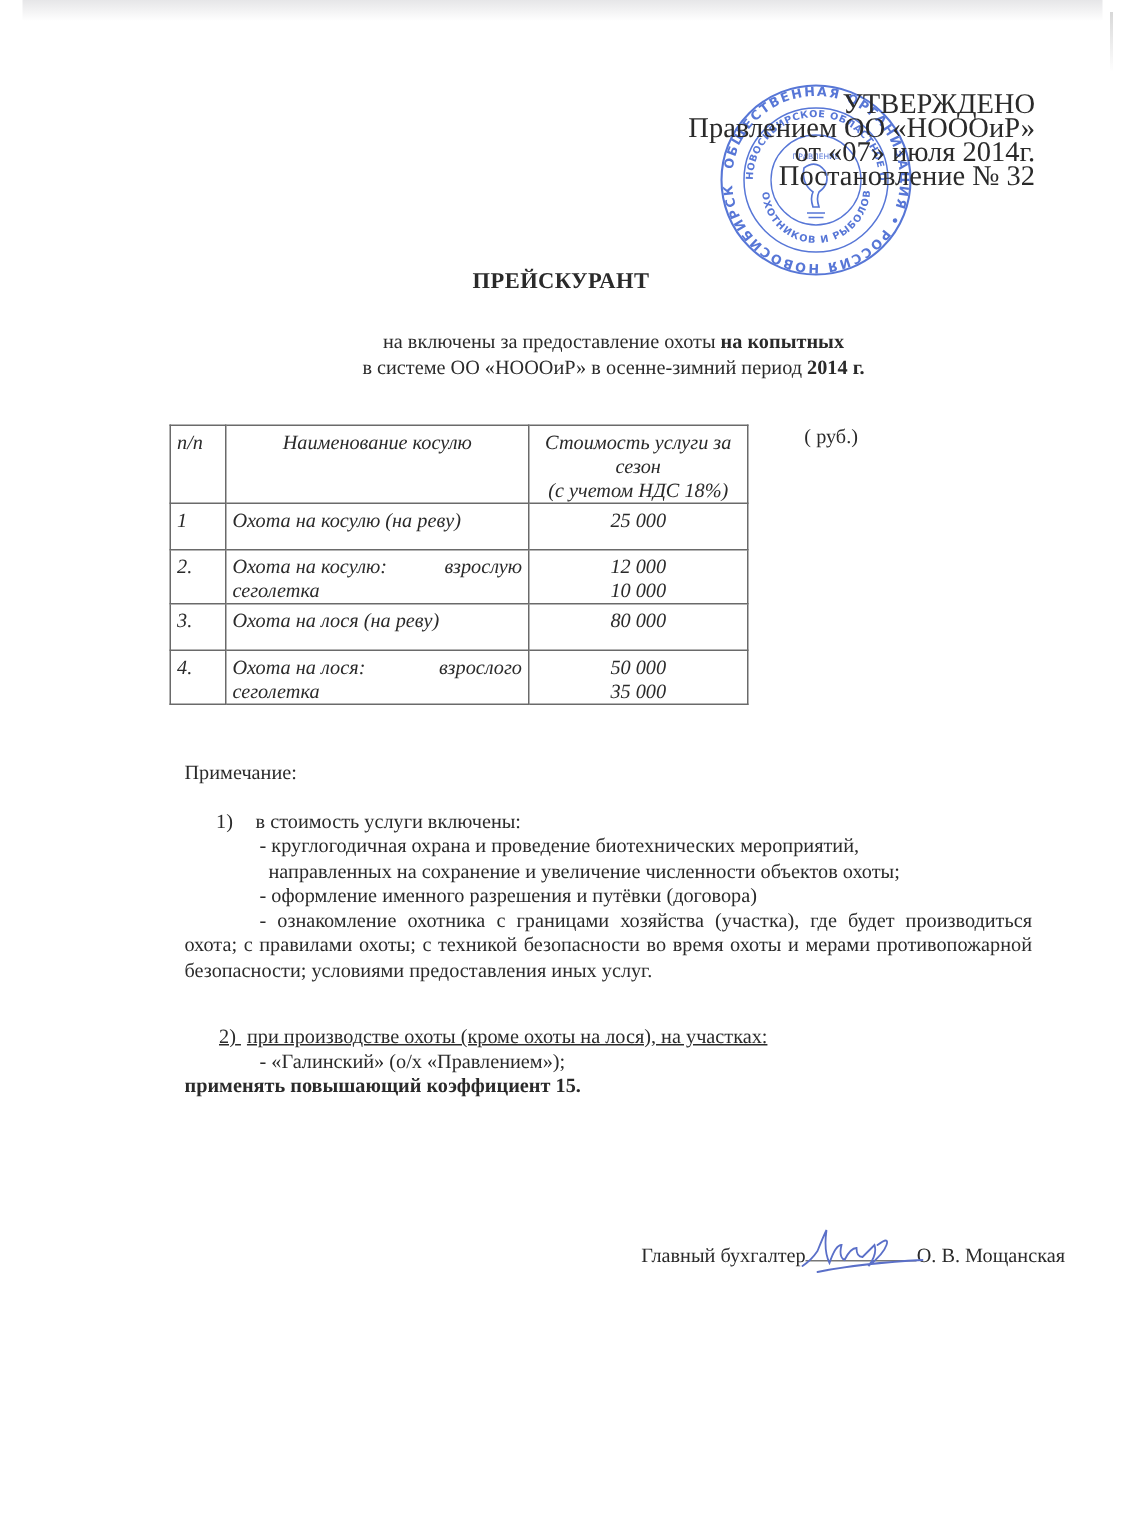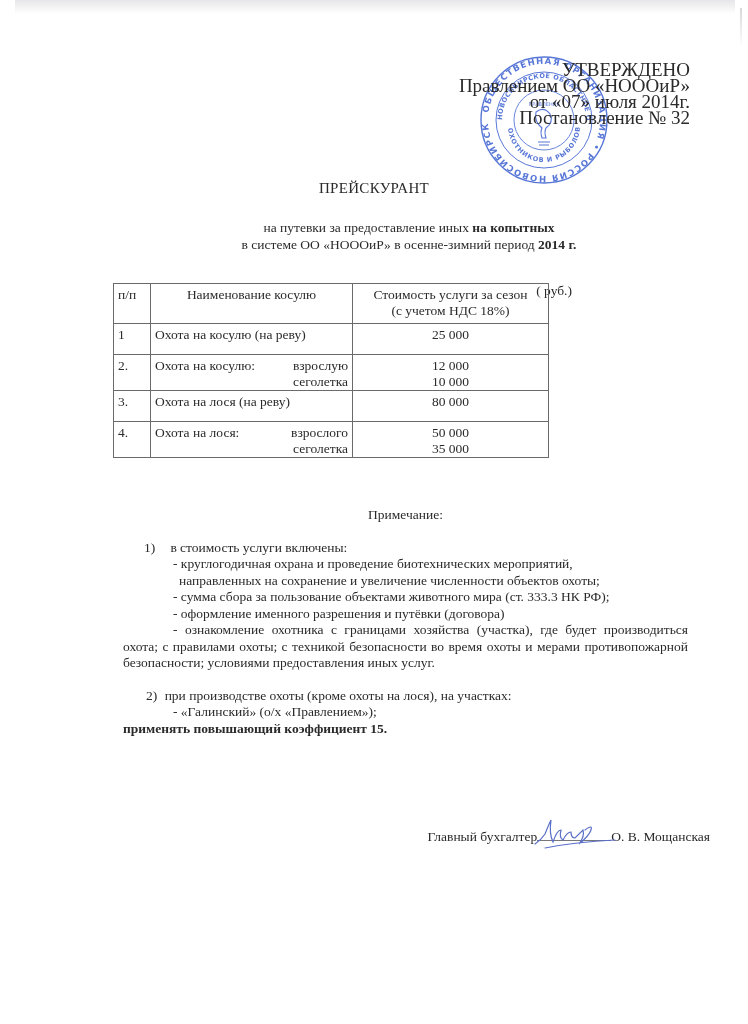--- a/index.html
+++ b/index.html
@@ -21,56 +21,56 @@
   .approval {
     position: absolute; right: 58px; top: 62px; text-align: right;
     line-height: 16px; font-size: 19px; z-index: 2;
   }
   .stamp {
     position: absolute; left: 478px; top: 54px; width: 132px; height: 132px; z-index: 1;
     opacity: 0.85;
   }
   .title {
     position: absolute; left: 0; width: 748px; top: 180px; text-align: center;
-    font-weight: normal; font-size: 15px; letter-spacing: 0.3px;
+    font-weight: bold; font-size: 15px; letter-spacing: 0.3px;
   }
   .subtitle {
     position: absolute; left: 0; width: 818px; top: 219px; text-align: center;
     line-height: 17px; font-size: 13.5px;
   }
   .currency {
     position: absolute; right: 176px; top: 283px; font-size: 13.5px;
   }
   table.prices {
-    position: absolute; left: 113px; top: 283px; width: 436px;
-    border-collapse: collapse; font-size: 13.5px;
+    position: absolute; left: 113px; top: 283px; width: 386px;
+    border-collapse: collapse; font-size: 13.5px; font-style: italic;
   }
   table.prices td, table.prices th {
     border: 1px solid #6a6a6a; vertical-align: top; padding: 3px 4px 0 4px;
     font-weight: normal; line-height: 16px;
   }
   .c-num { width: 28px; }
   .c-name { width: 193px; }
   .c-price { text-align: center; }
   th.c-name { text-align: center; }
   .row-h { height: 40px; }
   .row-1 { height: 31px; }
   .row-2 { height: 31px; }
   .row-3 { height: 31px; }
   .row-4 { height: 32px; }
   .name-split { display: flex; justify-content: space-between; }
-  .name-sub { text-align: right; }
+  .name-sub { text-align: left; }
   .notes { position: absolute; left: 123px; top: 507px; width: 565px; line-height: 16.5px; }
-  .note-label { margin-bottom: 16px; text-align: center; }
+  .note-label { margin-bottom: 16px; }
   .n1-head { padding-left: 21px; }
   .n1-head .num { display: inline-block; width: 17px; }
   .bul { padding-left: 50px; }
   .bul-cont { padding-left: 56px; }
   .justify { text-align: justify; text-align-last: left; text-indent: 50px; }
-  .n2 { margin-top: 16px; padding-left: 23px; }
+  .n2 { margin-top: 28px; padding-left: 23px; text-decoration: underline; }
   .bold-line { font-weight: bold; padding-left: 0; }
   .signature {
     position: absolute; left: 390px; top: 828px; width: 320px; white-space: nowrap; text-align: right;
   }
   .sig-line { display: inline-block; width: 74px; border-bottom: 1px solid #777; position: relative; vertical-align: baseline; height: 12px; }
   .sig-scribble { position: absolute; left: -6px; top: -14px; }
 </style>
 </head>
 <body>
 
@@ -102,21 +102,21 @@
 <div class="approval">
   <div>УТВЕРЖДЕНО</div>
   <div>Правлением ОО «НОООиР»</div>
   <div>от «07» июля 2014г.</div>
   <div>Постановление № 32</div>
 </div>
 
 <div class="title">ПРЕЙСКУРАНТ</div>
 
 <div class="subtitle">
-  <div><span>на путевки за предоставление иных </span><b>на копытных</b></div>
+  <div><span>на включены за предоставление охоты </span><b>на копытных</b></div>
   <div><span>в системе ОО «НОООиР» в осенне-зимний период </span><b>2014 г.</b></div>
 </div>
 
 <div class="currency">( руб.)</div>
 
 <table class="prices">
   <tbody>
       <tr class="row-h">
     <th class="c-num" style="text-align:left">п/п</th>
     <th class="c-name">Наименование косулю</th>
@@ -167,21 +167,20 @@
   </table>
 
 <div class="notes">
   <div class="note-label">Примечание:</div>
   <div class="n1-head">
     <span class="num">1)</span>
     <span style="padding-left:6px">в стоимость услуги включены:</span>
   </div>
   <div class="bul">- круглогодичная охрана и проведение биотехнических мероприятий,</div>
   <div class="bul-cont">направленных на сохранение и увеличение численности объектов охоты;</div>
-  <div class="bul">- сумма сбора за пользование объектами животного мира (ст. 333.3 НК РФ);</div>
   <div class="bul">- оформление именного разрешения и путёвки (договора)</div>
   <div class="justify">- ознакомление охотника с границами хозяйства (участка), где будет производиться охота; с правилами охоты; с техникой безопасности во время охоты и мерами противопожарной безопасности; условиями предоставления иных услуг.</div>
 
   <div class="n2">
     <span>2)</span>
     <span style="padding-left:4px">при производстве охоты (кроме охоты на лося), на участках:</span>
   </div>
   <div class="bul">- «Галинский» (о/х «Правлением»);</div>
   <div class="bold-line">применять повышающий коэффициент 15.</div>
 </div>

